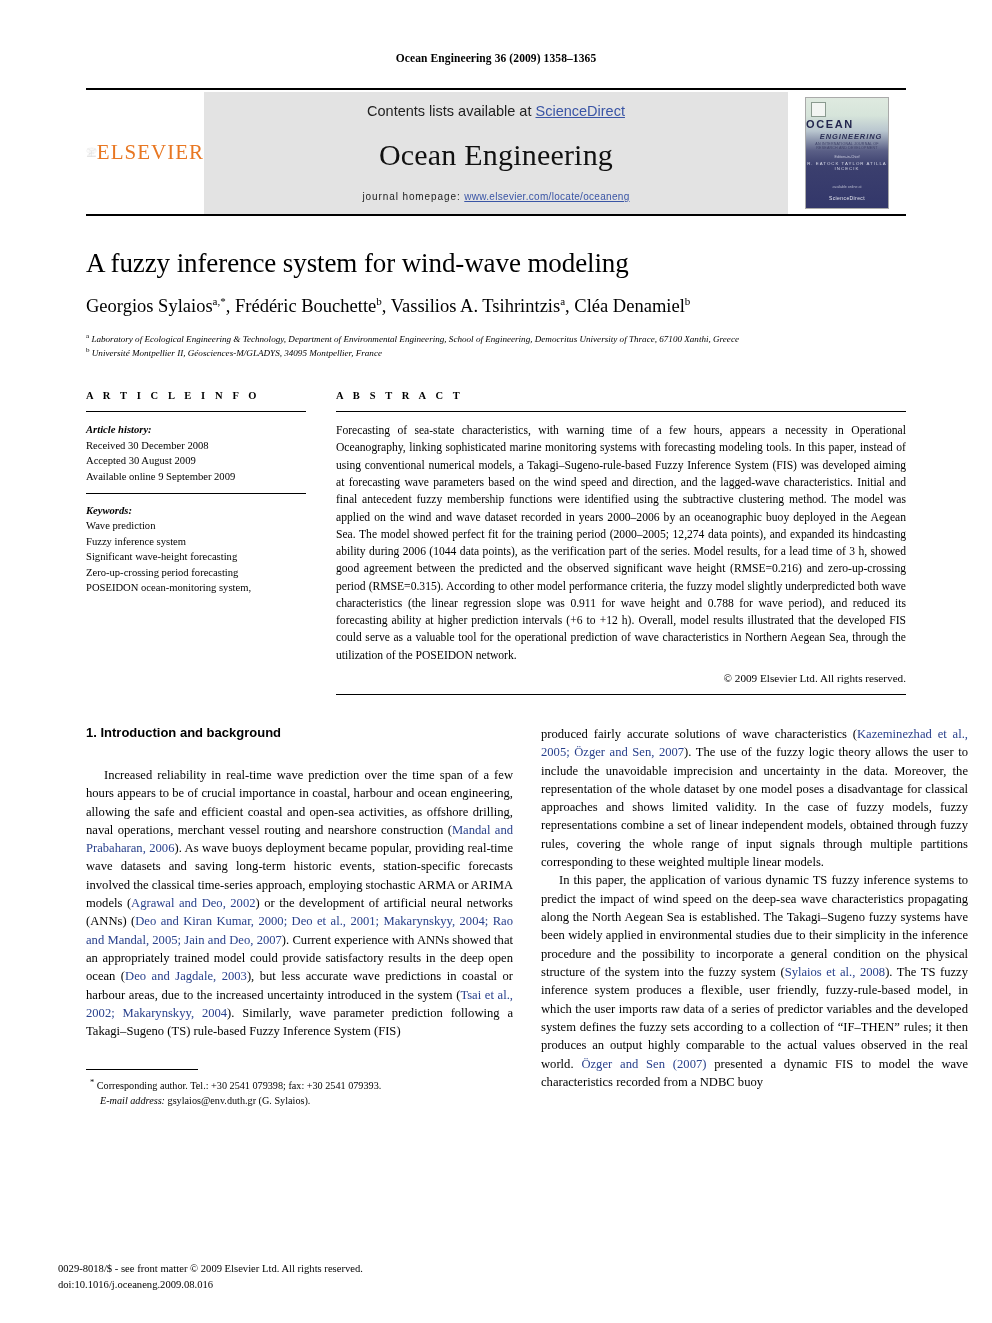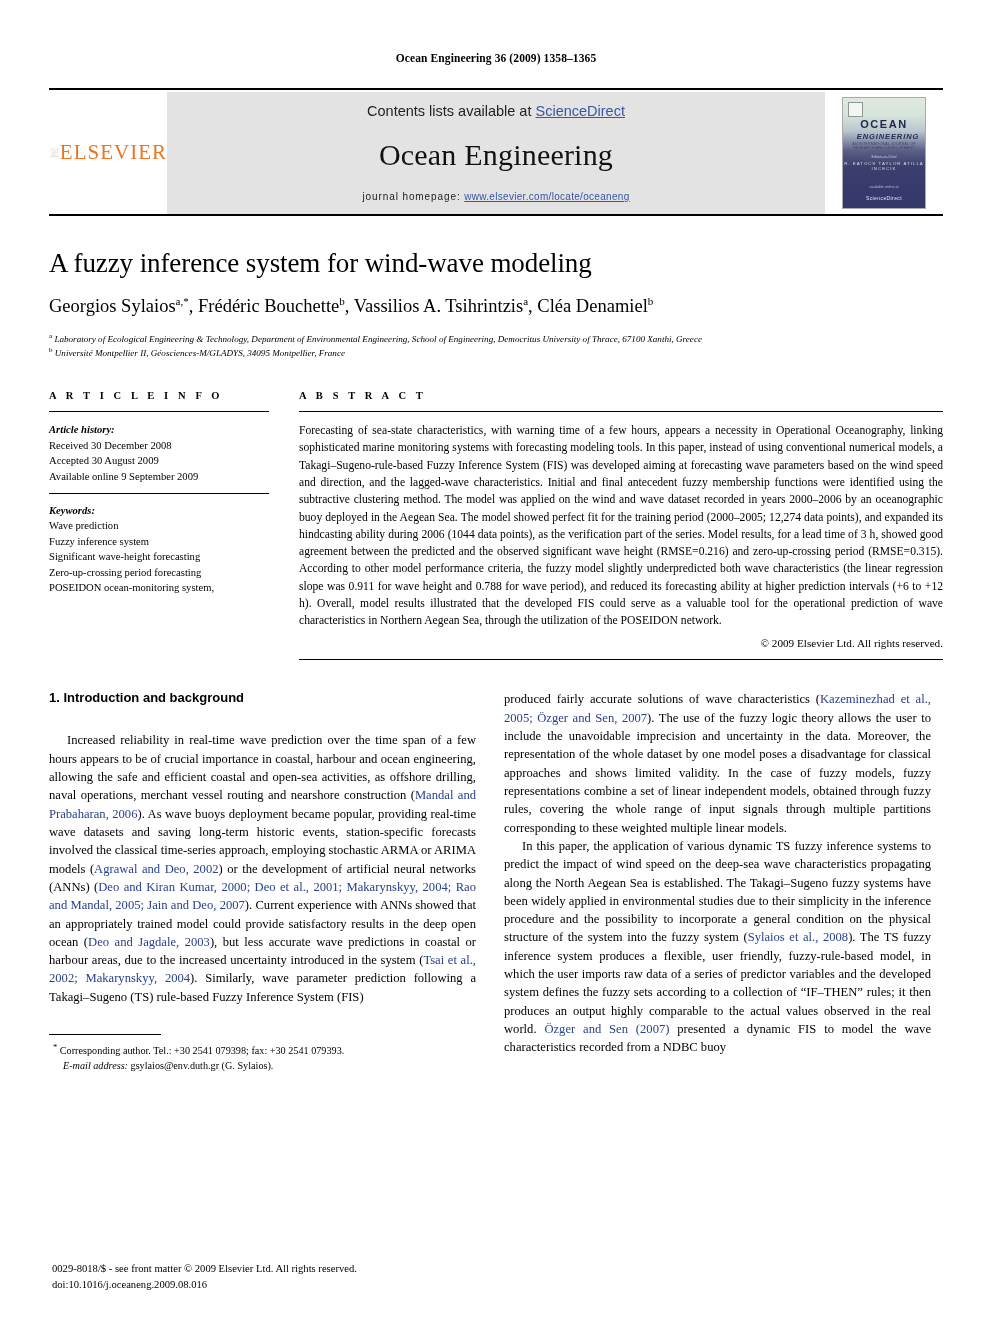--- a/index.html
+++ b/index.html
@@ -13,21 +13,21 @@
     font-family: "Liberation Serif", "DejaVu Serif", serif;
     color: #000000;
     position: relative;
     overflow: hidden;
   }
   .page {
     position: relative;
     width: 992px;
     height: 1323px;
     box-sizing: border-box;
-    padding: 0 49px;
+    padding: 0 86px;
   }
 
   
   .running-head {
     text-align: center;
     font-size: 11.5px;
     font-weight: bold;
     padding-top: 52px;
     letter-spacing: 0.1px;
   }
@@ -109,21 +109,21 @@
     box-sizing: border-box;
   }
   .cover-elsevier-mark {
     position: absolute; top: 4px; left: 5px;
     width: 13px; height: 13px;
     background: #f2f5f2;
     border: 1px solid #8a9a8f;
   }
   .cover-title {
     position: absolute; top: 20px; left: 0; right: 0;
-    text-align: center;
+    text-align: left;
     font-family: "Liberation Sans", sans-serif;
     font-size: 11px;
     font-weight: bold;
     letter-spacing: 1.6px;
     color: #23264e;
   }
   .cover-sub {
     position: absolute; top: 34px; left: 8px; right: 0;
     text-align: center;
     font-family: "Liberation Sans", sans-serif;
@@ -272,21 +272,21 @@
     position: absolute;
     top: 0; left: 0;
     width: 112px;
     border-top: 1.1px solid #000;
   }
   .footnote-indent { padding-left: 10px; text-indent: -6px; }
   .fn-em { font-style: italic; }
 
   .page-footer {
     position: absolute;
-    left: 52px;
+    left: 58px;
     bottom: 30px;
     font-size: 10.6px;
     line-height: 1.5;
   }
 </style>
 </head>
 <body>
 
 <div class="page">
 

